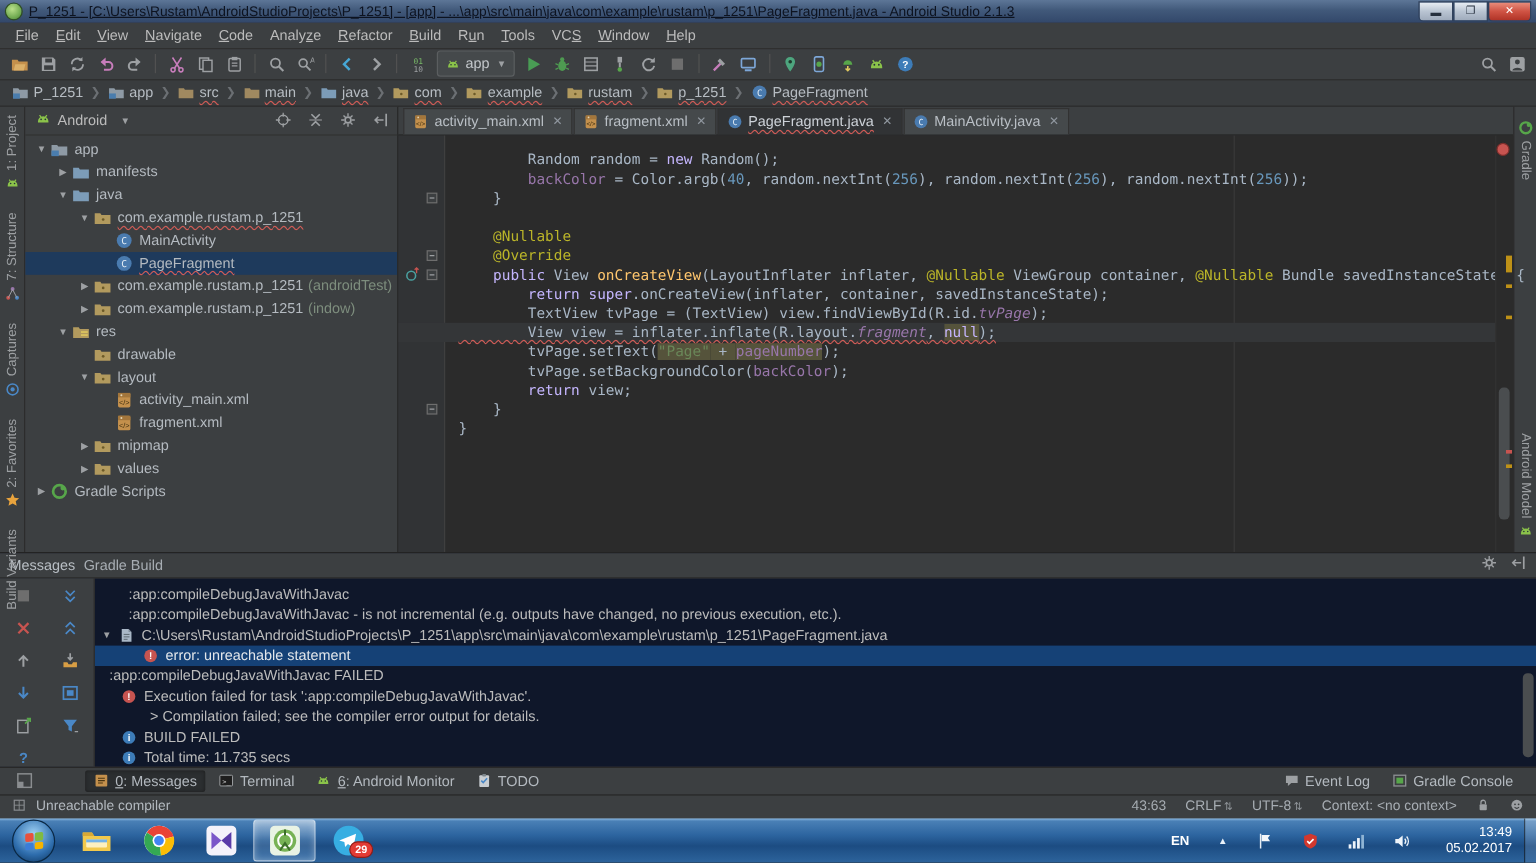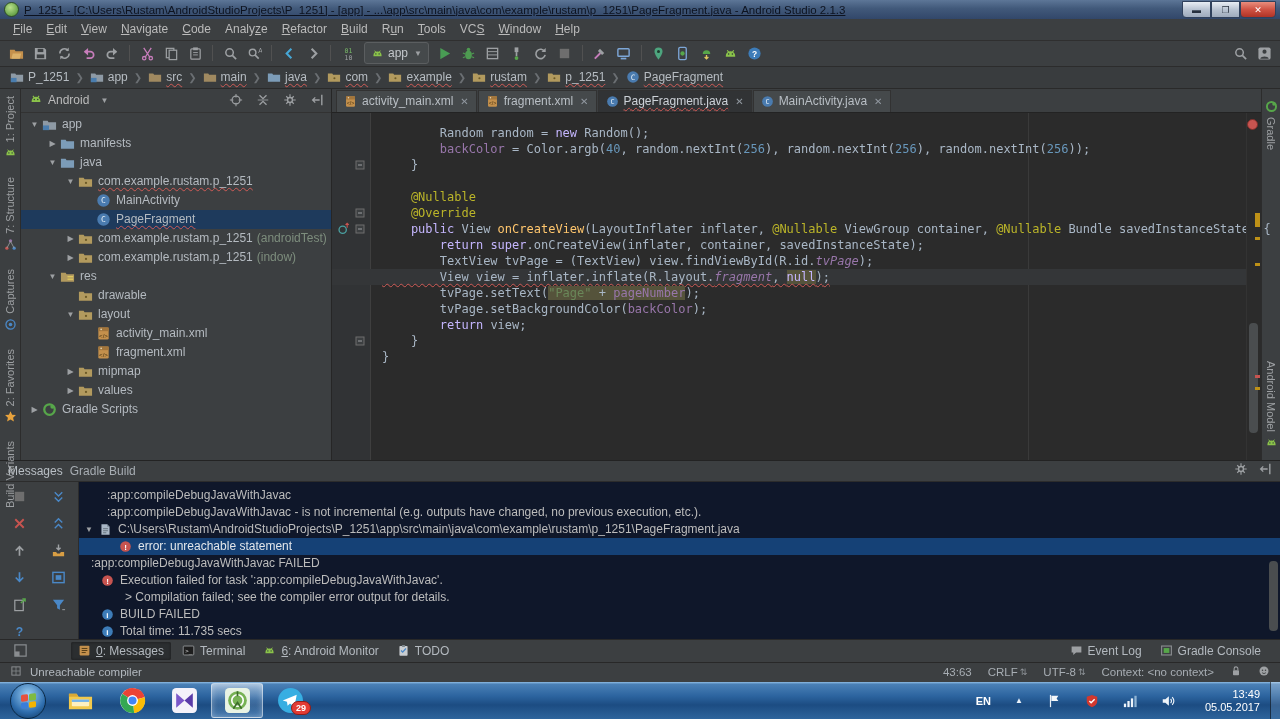--- a/index.html
+++ b/index.html
@@ -1137,19 +1137,19 @@
           <rect x="5" y="8" width="2.6" height="7" fill="#eef4fa"></rect>
           <rect x="9" y="5" width="2.6" height="10" fill="#eef4fa"></rect>
           <rect x="13" y="2" width="2.6" height="13" fill="#8fb4d4"></rect>
         </svg>
       <svg viewBox="0 0 16 16">
           <path d="M2 6h3l4-3.5v11L5 10H2z" fill="#eef4fa"></path>
           <path d="M11 5.5a4 4 0 0 1 0 5M12.8 3.5a7 7 0 0 1 0 9" stroke="#eef4fa" stroke-width="1.3" fill="none"></path>
         </svg>
       <span class="clock">
         <span>13:49</span><br>
-        <span>05.05.2017</span>
+        <span>05.02.2017</span>
       </span>
     </div>
     <div class="showdesk"></div>
   </div>
 
 </div>
 
 </body></html>

